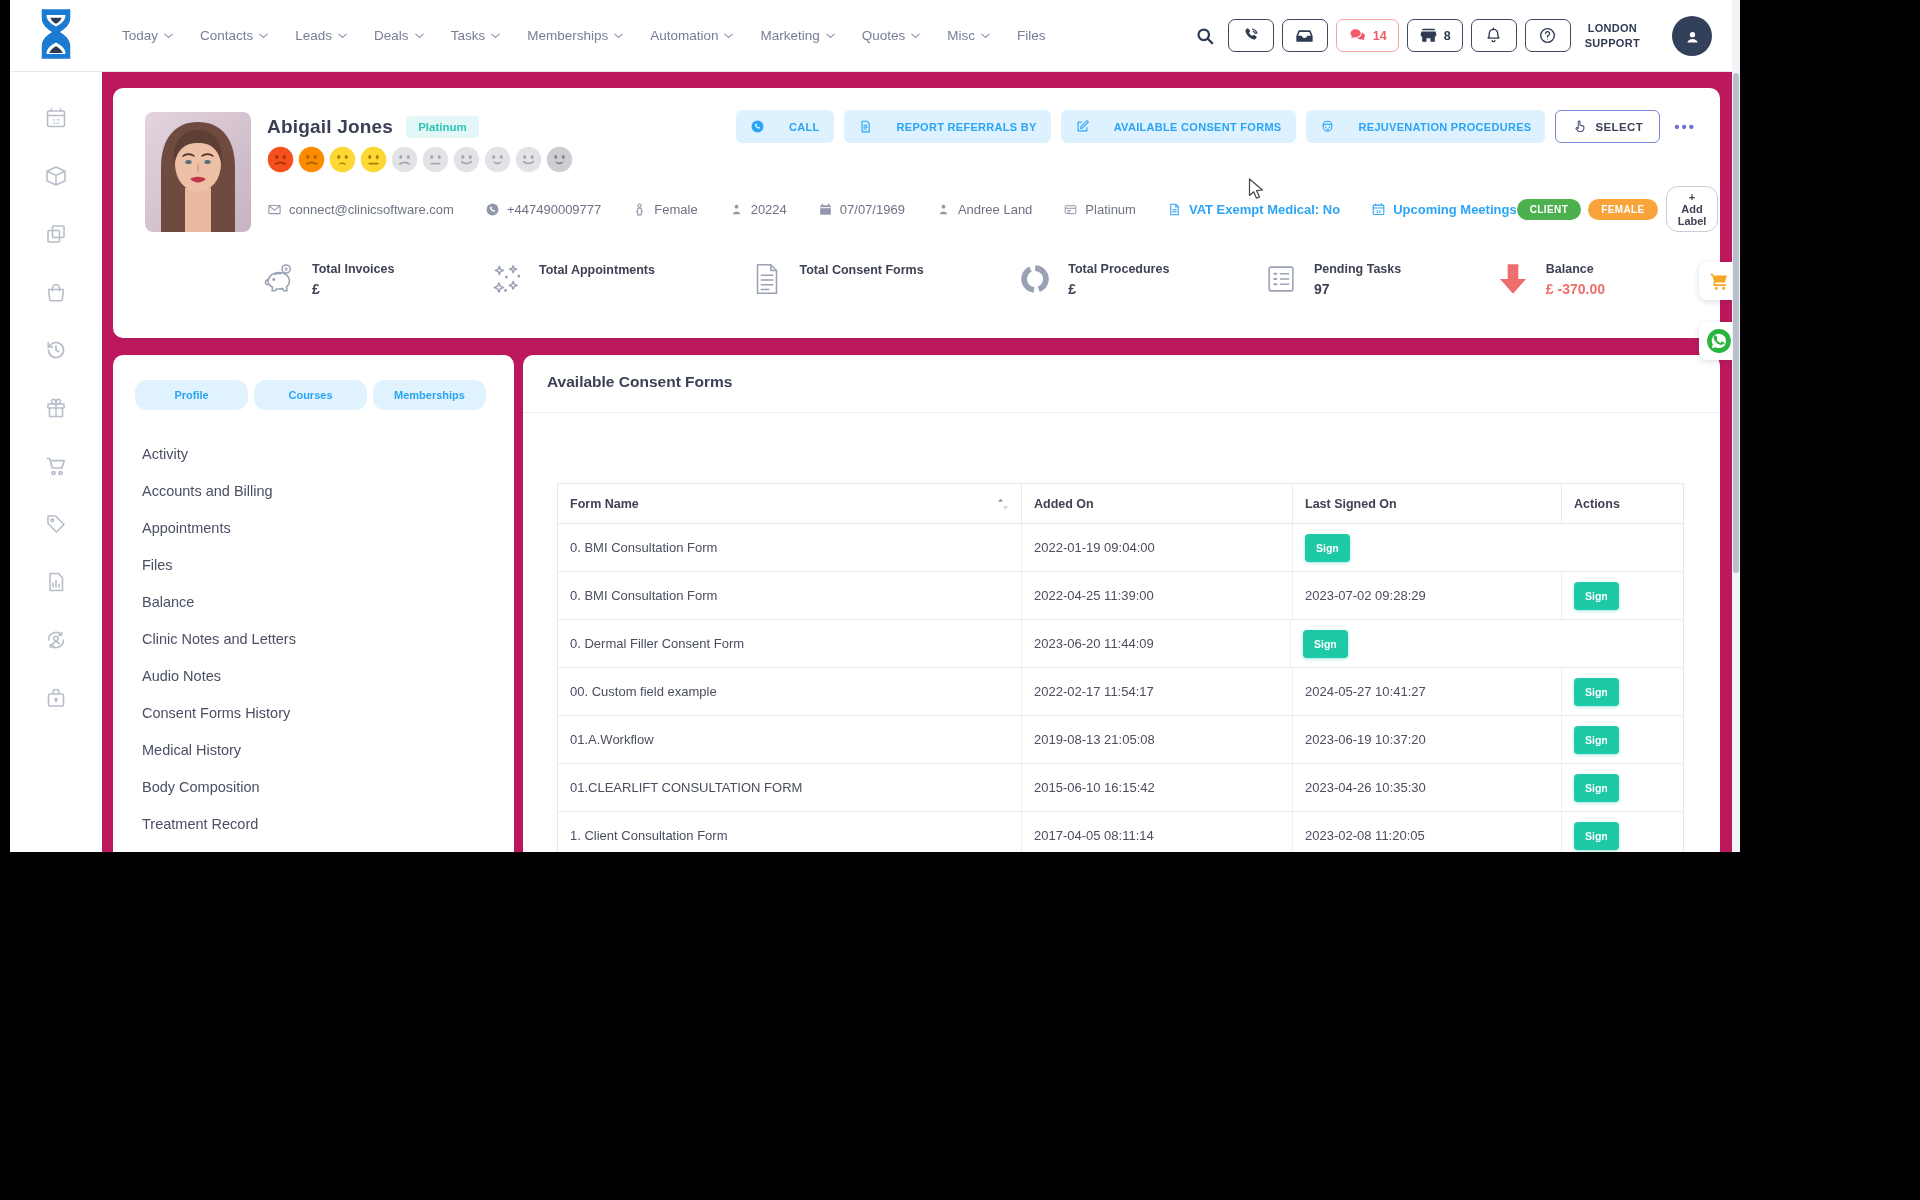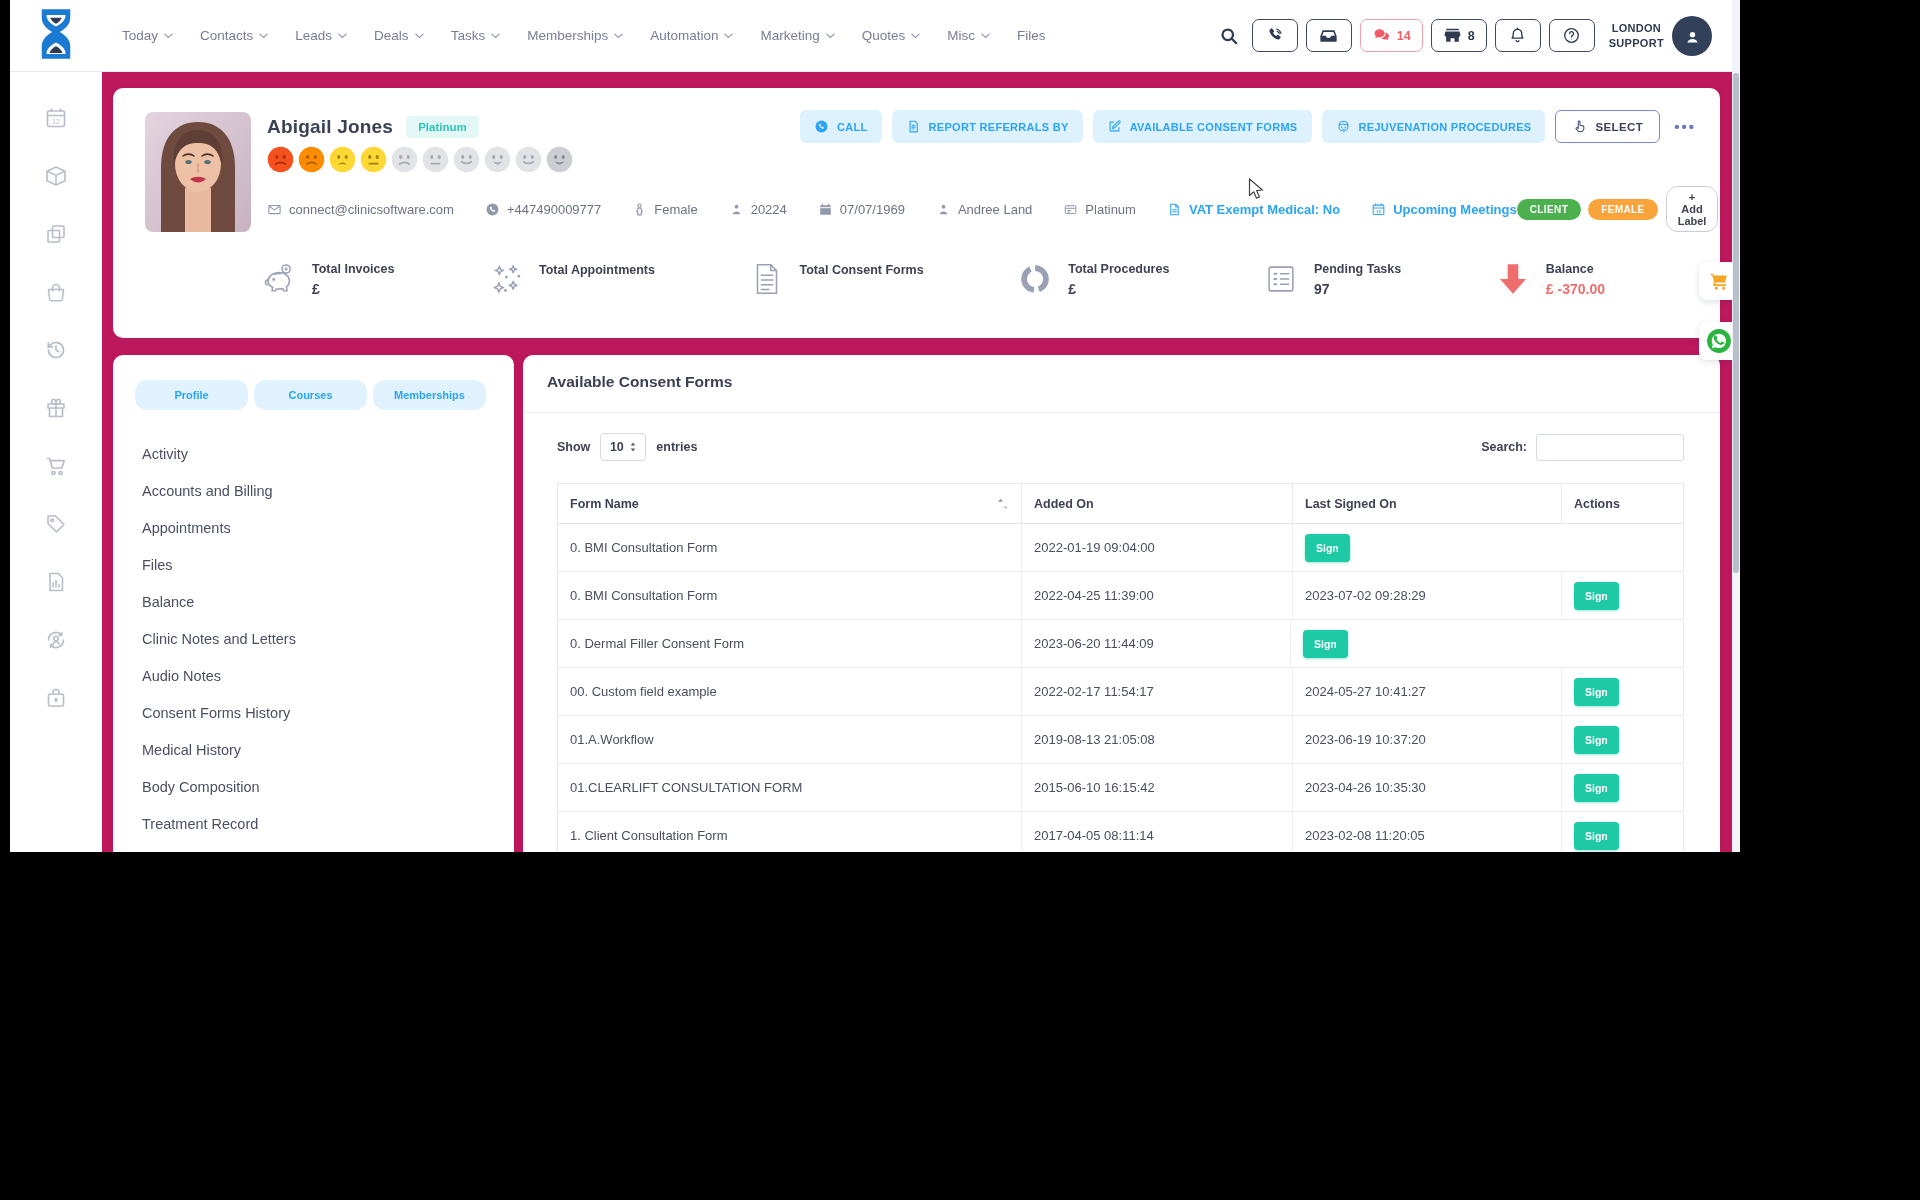--- a/index.html
+++ b/index.html
@@ -16,21 +16,21 @@
 .chev svg{width:9px;height:6px}
 .tb-right{position:absolute;right:28px;top:0;height:71px;display:flex;align-items:center;gap:8px}
 .tb-search{width:20px;height:20px;color:#2f3b52;margin-right:5px;cursor:pointer}
 .tb-search svg{width:20px;height:20px}
 .tbtn{height:33px;min-width:46px;padding:0 11px;border:1.5px solid #3d4a61;border-radius:7px;background:#fff;display:flex;align-items:center;justify-content:center;gap:6px;color:#2f3b52;cursor:pointer}
 .i20{width:19px;height:19px;display:inline-flex}
 .i20 svg{width:19px;height:19px}
 .tbtn .cnt{font-size:12.5px;font-weight:bold;color:#2f3b52}
 .tbtn-red{border-color:#f2a3aa;color:#ef5b67}
 .tbtn-red .cnt{color:#ef5b67}
-.acct{margin:0 0 0 6px;font-size:11px;font-weight:bold;color:#2f3b52;text-align:center;letter-spacing:.3px;line-height:1.35}
+.acct{margin:0 24px 0 6px;font-size:11px;font-weight:bold;color:#2f3b52;text-align:center;letter-spacing:.3px;line-height:1.35}
 .avatar{width:40px;height:40px;border-radius:50%;background:#334059;display:flex;align-items:center;justify-content:center;color:#fff;cursor:pointer}
 .avatar .i20 svg{width:22px;height:22px}
 
 
 .sidebar{position:absolute;left:0;top:71px;width:92px;bottom:0;background:#fff;display:flex;flex-direction:column;align-items:center;padding-top:34px;gap:33px;z-index:5}
 .sb-item{width:40px;height:25px;display:flex;align-items:center;justify-content:center;cursor:pointer}
 .sb-ico{width:24px;height:24px;color:#b7bdc9;display:inline-flex}
 .sb-ico svg{width:24px;height:24px}
 
 
@@ -48,21 +48,21 @@
 .citem{display:flex;align-items:center;gap:7px;font-size:13px;color:#6d7284;cursor:pointer;white-space:nowrap}
 .citem .ci{width:15px;height:15px;color:#9298ab;display:inline-flex}
 .citem .ci svg{width:15px;height:15px}
 .citem[data-type="link"]{color:#2ba4f5;font-weight:600}
 .citem[data-type="link"] .ci{color:#2ba4f5}
 .pills{display:flex;align-items:center;gap:7px;margin-left:auto}
 .pill{color:#fff;font-size:10px;font-weight:bold;letter-spacing:.4px;padding:5px 13px;border-radius:11px;cursor:pointer}
 .addlbl{margin-left:8px;background:#fff;border:1px solid #c9cdd8;border-radius:12px;font-size:11px;color:#3f4254;padding:4px 11px;cursor:pointer;font-weight:600}
 .actions-wrap{position:absolute;right:20px;top:22px;display:flex;align-items:center;gap:10px}
 .actions{display:flex;align-items:center;gap:10px}
-.abtn{height:33px;padding:3px 14px;border:none;border-radius:6px;background:#ddf1fe;color:#2ba4f5;font-size:11px;font-weight:bold;letter-spacing:.3px;display:flex;align-items:center;gap:8px;cursor:pointer;white-space:nowrap}
+.abtn{height:33px;padding:3px 14px;border:none;border-radius:6px;background:#ddf1fe;color:#2ba4f5;font-size:11px;font-weight:bold;letter-spacing:.3px;display:flex;align-items:center;gap:24px;cursor:pointer;white-space:nowrap}
 .abtn .ai,.select-btn .ai{width:15px;height:15px;display:inline-flex}
 .abtn .ai svg,.select-btn .ai svg{width:15px;height:15px}
 .select-btn{height:33px;padding:0 16px;background:#fff;border:1.5px solid #7b87d7;border-radius:6px;color:#3c4257;font-size:11.5px;font-weight:bold;letter-spacing:.4px;display:flex;align-items:center;gap:8px;cursor:pointer}
 .select-btn .ai{color:#46507a}
 .more-btn{border:none;background:none;color:#6a74c8;font-size:15px;font-weight:bold;letter-spacing:2px;cursor:pointer;padding:0 4px}
 .stats{position:absolute;left:147px;right:115px;top:172px;display:flex;justify-content:space-between}
 .stat{display:flex;align-items:center;gap:14px}
 .st-ico{width:38px;height:38px;color:#9aa1b5;display:inline-flex;flex:none}
 .st-ico svg{width:38px;height:38px}
 .stat[data-tone="red"] .st-ico{color:#ee6e6e}
@@ -790,39 +790,20 @@
         <a class="lmenu-item">Medical History</a>
         <a class="lmenu-item">Body Composition</a>
         <a class="lmenu-item">Treatment Record</a>
         <a class="lmenu-item">Recommended Products</a>
       </nav>
   </section>
 
   <section class="rpanel">
     <h2 class="rp-title">Available Consent Forms</h2>
     <div class="rp-div"></div>
-    <div class="rp-controls">
-      <div class="show-wrap">
-        <span>Show</span>
-        <span class="pagesize">
-          <span>10</span>
-          <span class="spin">
-              <svg viewBox="0 0 10 14" fill="currentColor">
-                <path d="M5 1.5 7.8 5H2.2z"></path>
-                <path d="M5 12.5 2.2 9h5.6z"></path>
-              </svg>
-            </span>
-        </span>
-        <span>entries</span>
-      </div>
-      <div class="search-wrap">
-        <label>Search:</label>
-        <input class="search-input" style="">
-      </div>
-    </div>
     <div class="table">
       <div class="thead">
         <div class="th th-name">
           <span>Form Name</span>
           <span class="sort">
               <svg viewBox="0 0 12 14" fill="currentColor">
                 <path d="M3.5 1.5 6 4.8H1z" opacity=".9"></path>
                 <path d="M8.5 12.5 6 9.2h5z" opacity=".45"></path>
               </svg>
             </span>

